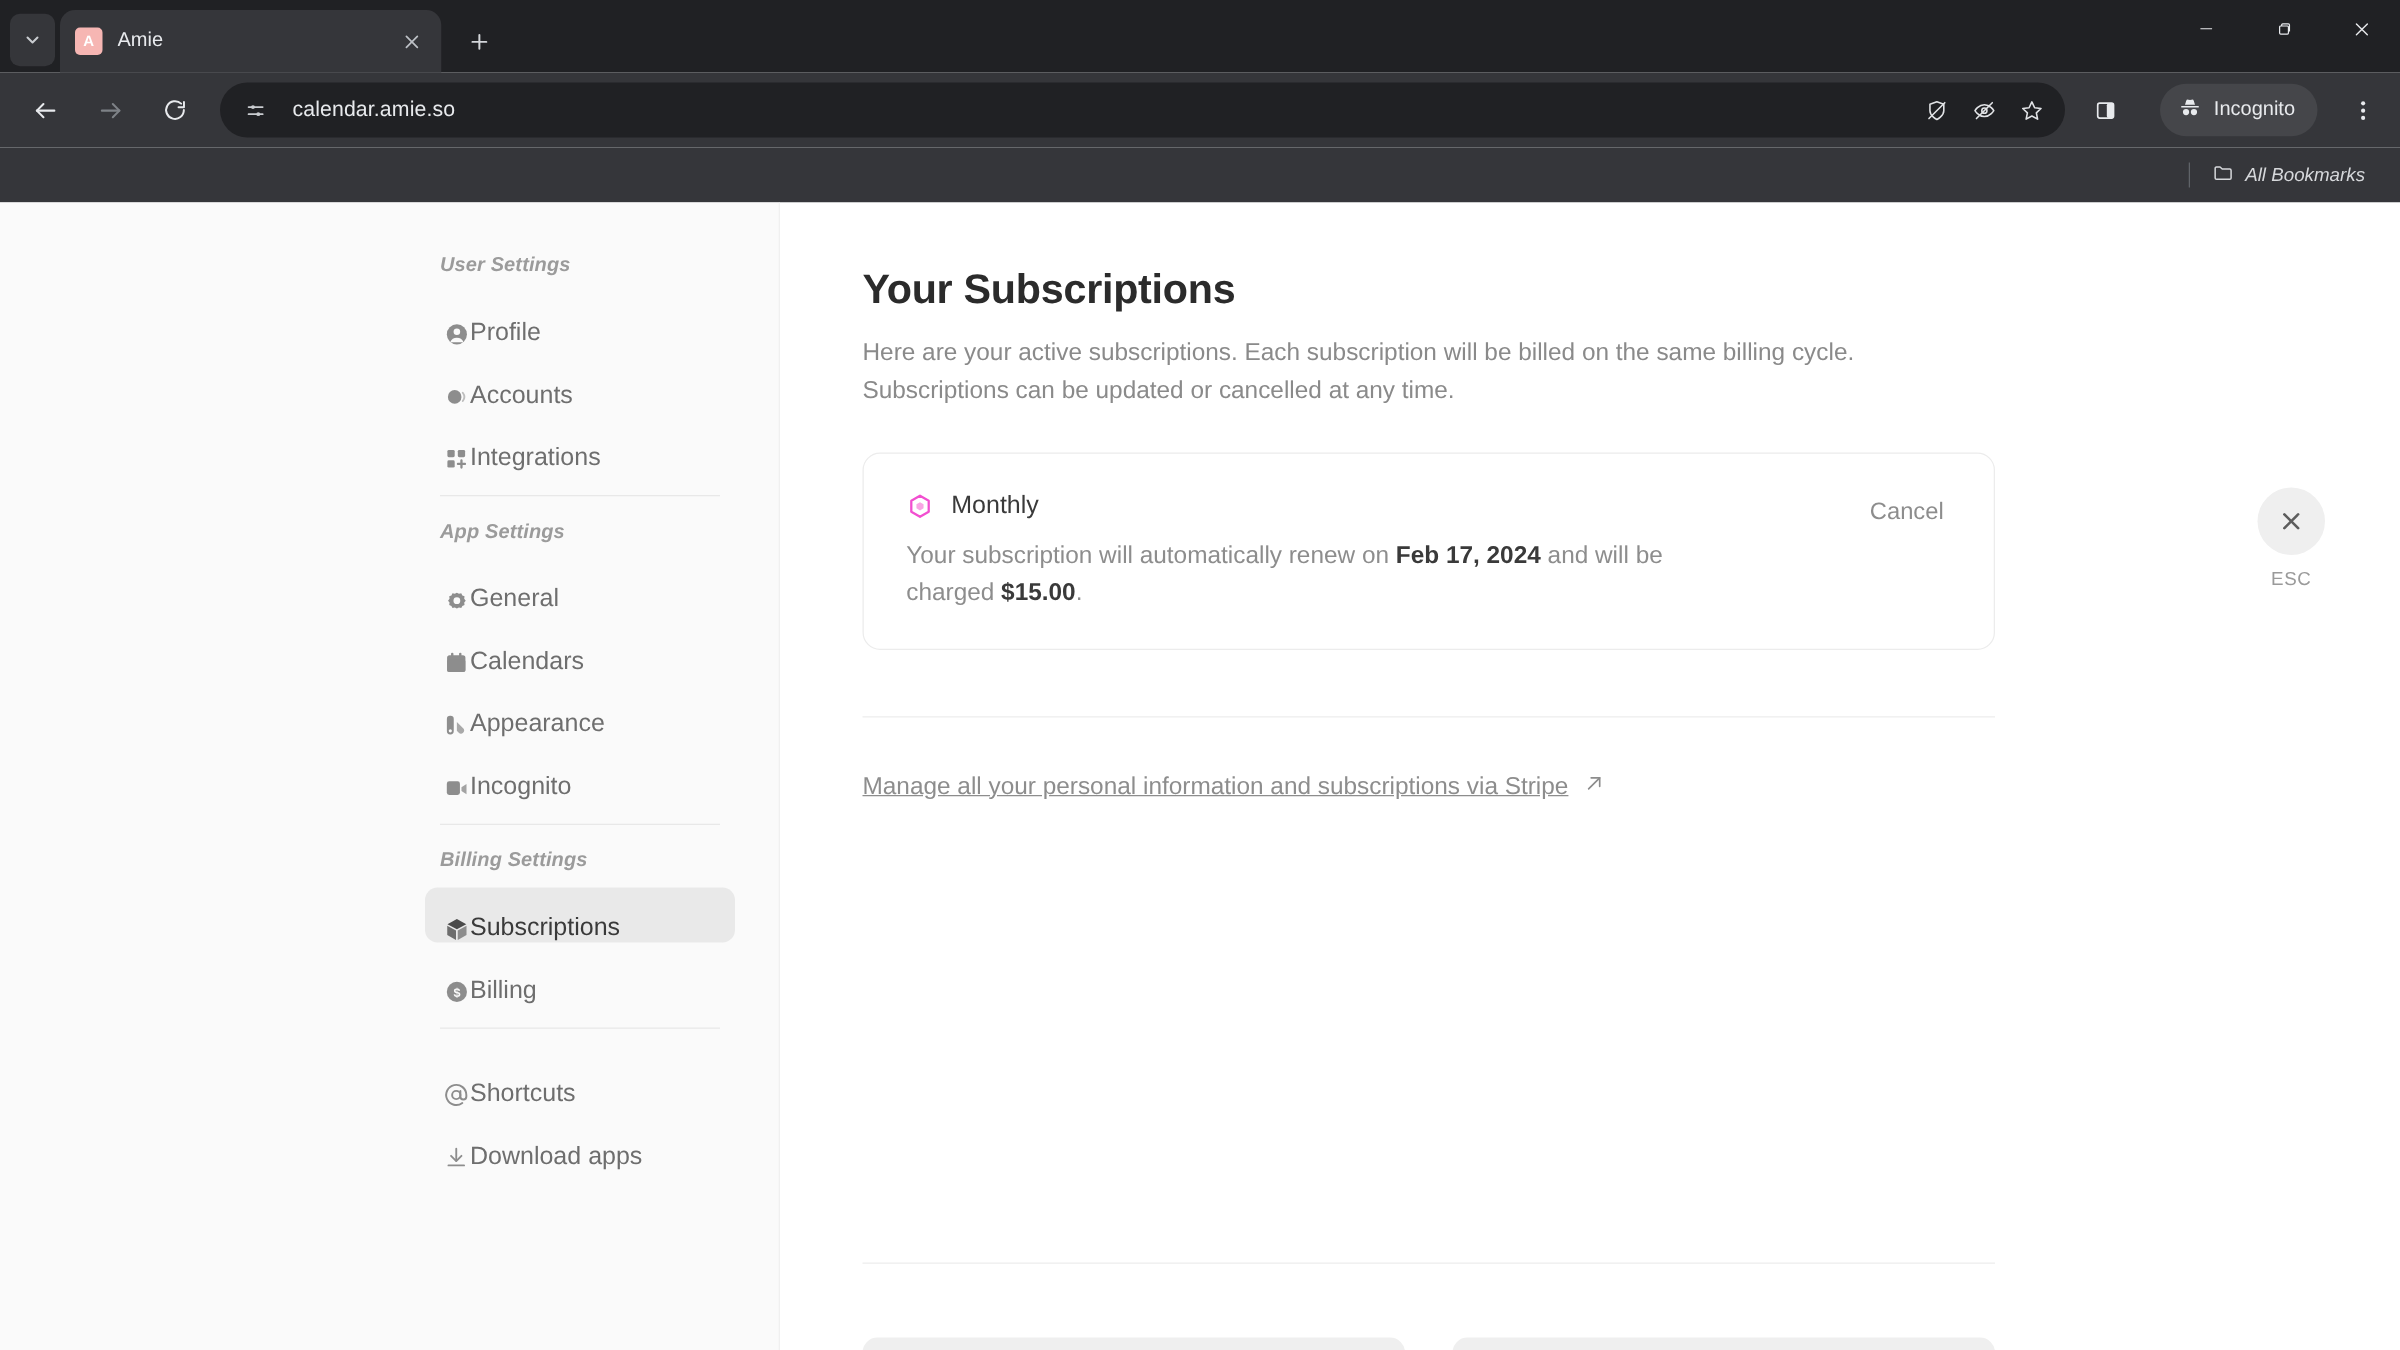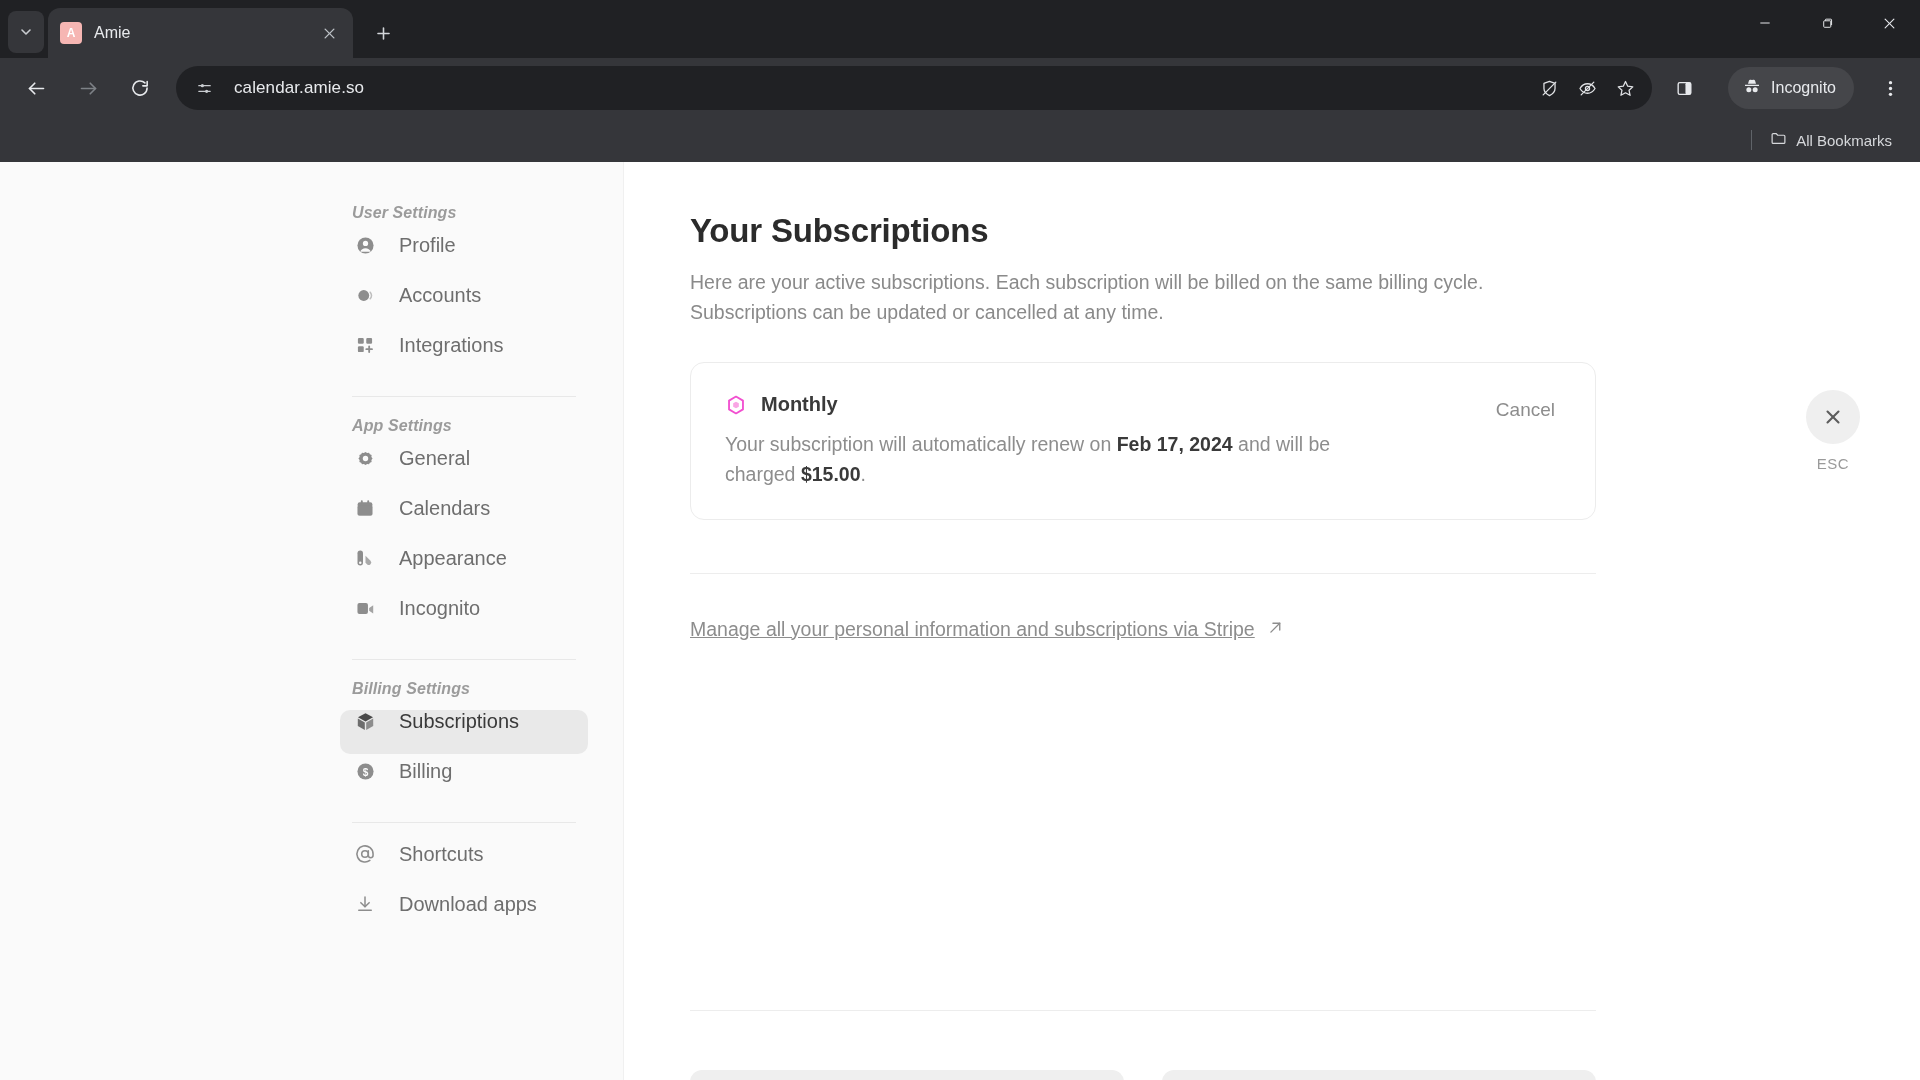--- a/index.html
+++ b/index.html
@@ -87,38 +87,38 @@
   .kebab { width: 40px; height: 44px; display:flex; align-items:center; justify-content:center; color:#e8eaed; }
 
   .bookmarkbar {
     height: 44px; background: #35363a; flex: none;
     display: flex; align-items: center; justify-content: flex-end;
     padding-right: 20px; gap: 10px;
   }
   .bm-sep { width: 1px; height: 20px; background: #5f6368; }
   .bm-all {
     display: flex; align-items: center; gap: 9px;
-    color: #d6d8db; font-size: 15px; padding: 4px 8px; border-radius: 6px;
+    color: #d6d8db; font-size: 15px; padding: 4px 8px; border-radius: 6px; font-style: italic;
   }
 
   
   .page { flex: 1; background: #ffffff; display: flex; position: relative; overflow: hidden; }
 
   .settings-sidebar {
     width: 624px; flex: none; background: #fafafa;
     border-right: 1px solid #f0f0f0;
     padding-top: 42px; position: relative;
   }
   .side-inner { width: 248px; margin-left: 340px; }
   .side-group-label {
     font-size: 16px; color: #9b9b9b; font-weight: 600;
     padding-left: 12px; margin-bottom: 12px; letter-spacing: .1px; font-style: italic;
   }
   .side-item {
-    display: flex; align-items: flex-start; gap: 23px;
+    display: flex; align-items: flex-end; gap: 0;
     height: 44px; padding: 0 14px; border-radius: 10px;
     color: #6e6e6e; font-size: 20px; margin-bottom: 6px;
   }
   .side-item .ic { width: 22px; height: 22px; display:flex; align-items:center; justify-content:center; color:#8d8d8d; flex:none; }
   .side-item.active { background: #e9e9e9; color: #3a3a3a; font-weight: 500; }
   .side-item.active .ic { color:#4a4a4a; }
   .side-divider { height: 1px; background: #e8e8e8; margin: 18px 12px 20px 12px; }
 
   .content { flex: 1; position: relative; padding: 50px 0 0 66px; }
   .content-inner { width: 906px; }
@@ -130,21 +130,21 @@
   }
 
   .sub-card {
     margin-top: 35px; border: 1px solid #ececec; border-radius: 14px;
     background: #fff; padding: 30px 34px 30px 34px;
     display: flex; align-items: flex-start; min-height: 150px;
   }
   .sub-main { flex: 1; }
   .sub-head { display:flex; align-items:center; gap: 14px; }
   .sub-hex { width: 22px; height: 22px; flex:none; }
-  .sub-name { font-size: 20px; color: #3a3a3a; font-weight: 700; }
+  .sub-name { font-size: 20px; color: #3a3a3a; font-weight: 400; }
   .sub-text { margin-top: 14px; font-size: 19.5px; line-height: 1.5; color: #8d8d8d; max-width: 640px; }
   .sub-text b { color: #3a3a3a; font-weight: 700; }
   .cancel-btn { font-size: 19px; color: #8d8d8d; padding: 6px 6px; text-align: right; }
 
   .hr { height: 1px; background: #ededed; margin-top: 53px; }
 
   .stripe-link {
     margin-top: 44px; font-size: 19.5px; color: #8d8d8d;
     display: inline-flex; align-items: center; gap: 12px;
   }

